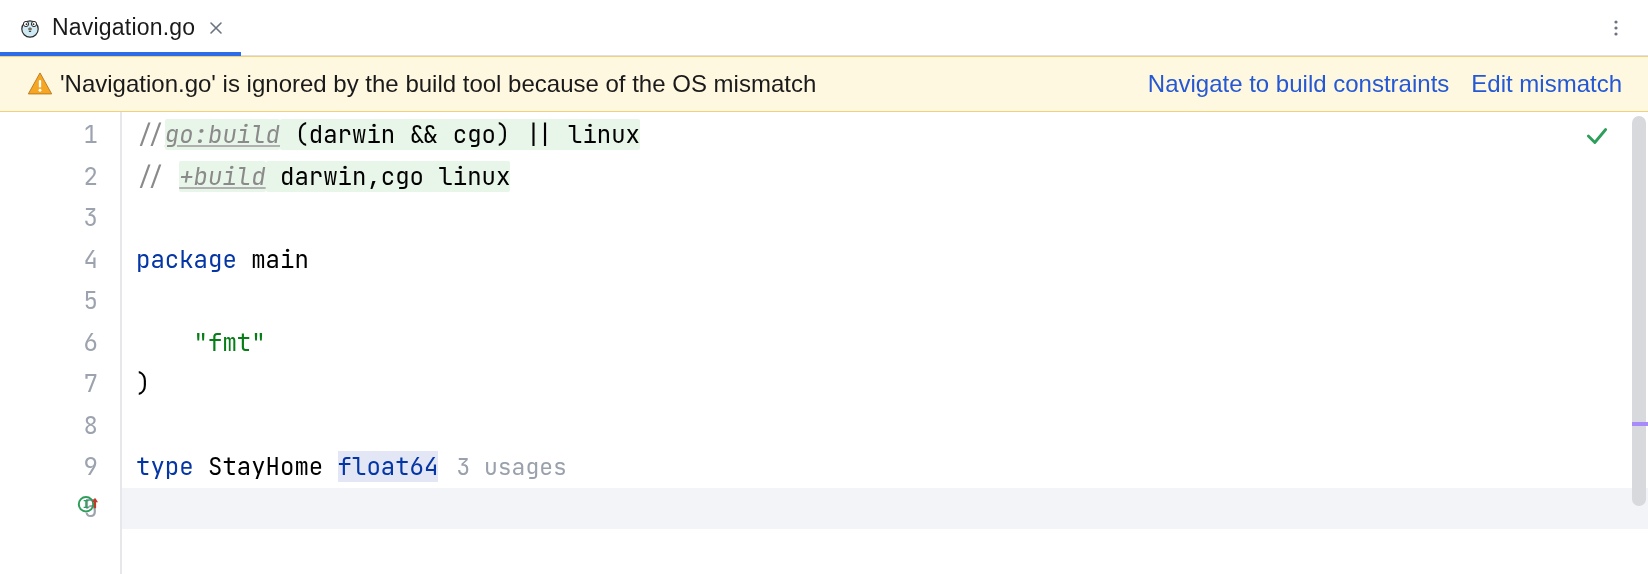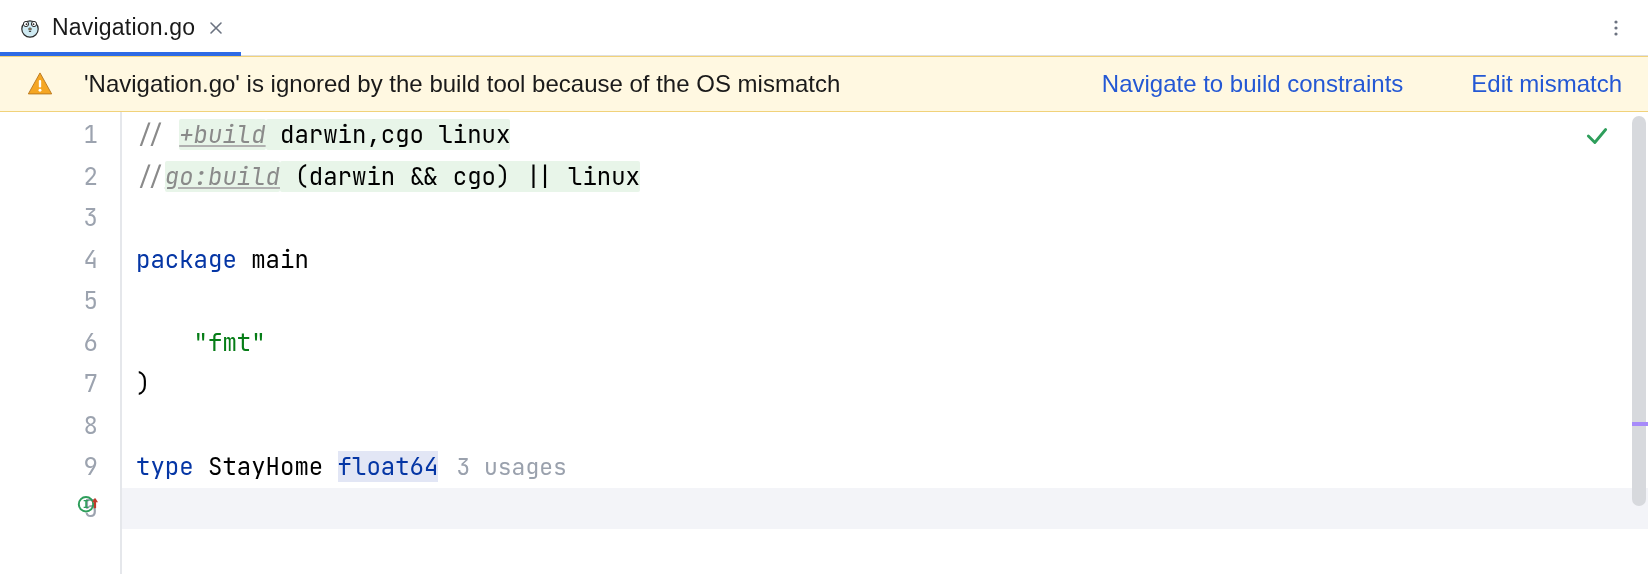--- a/index.html
+++ b/index.html
@@ -7,24 +7,24 @@
   .root { width: 100%; height: 100%; display: flex; flex-direction: column; border-top-right-radius: 12px; }
   .tabbar { height: 56px; display: flex; align-items: center; border-bottom: 1px solid #e0e0e0; position: relative; background: #fff; }
   .tab { display: flex; align-items: center; gap: 10px; padding: 0 16px 0 18px; height: 100%; position: relative; }
   .tab .icon { width: 24px; height: 24px; display: inline-flex; align-items: center; justify-content: center; }
   .tab .label { font-size: 23px; color: #1a1a1a; letter-spacing: 0.2px; }
   .tab .close { width: 18px; height: 18px; display: inline-flex; align-items: center; justify-content: center; color: #6b7280; margin-left: 2px; }
   .tab::after { content: ""; position: absolute; left: 0; right: 0; bottom: -1px; height: 4px; background: #2e6be6; }
   .spacer { flex: 1; }
   .kebab { width: 40px; height: 40px; margin-right: 12px; display: inline-flex; align-items: center; justify-content: center; color: #6b7280; border-radius: 6px; }
 
-  .notif { height: 56px; background: #fff8e1; border-top: 1px solid #f1d27a; border-bottom: 1px solid #f1d27a; display: flex; align-items: center; padding: 0 26px 0 26px; gap: 30px; }
+  .notif { height: 56px; background: #fff8e1; border-top: 1px solid #f1d27a; border-bottom: 1px solid #f1d27a; display: flex; align-items: center; padding: 0 26px 0 26px; gap: 6px; }
   .notif .warn { width: 28px; height: 28px; }
   .notif .msg { font-size: 24px; color: #1a1a1a; flex: 1; }
-  .notif a { font-size: 24px; color: #2458d4; text-decoration: none; margin-left: 38px; }
+  .notif a { font-size: 24px; color: #2458d4; text-decoration: none; margin-left: 16px; }
 
   .editor { flex: 1; display: flex; position: relative; font-family: "JetBrains Mono", "SF Mono", Menlo, Consolas, monospace; font-size: 24px; line-height: 41.5px; }
   .gutter { width: 120px; text-align: right; padding-right: 22px; color: #9ca3af; padding-top: 2px; user-select: none; position: relative; }
   .gutter .ln { height: 41.5px; position: relative; }
   .gutter .ln .iface { position: absolute; right: -2px; top: 50%; transform: translateY(-50%); }
   .divider { width: 2px; background: #e5e7eb; }
   .code { flex: 1; padding-left: 14px; padding-top: 2px; position: relative; }
   .ln-active-bg { position: absolute; left: 0; right: 0; height: 41.5px; background: #f3f4f8; top: calc(2px + 9 * 41.5px); }
   .gutter .ln-active-bg-g { position: absolute; left: 0; right: 0; height: 41.5px; background: #f3f4f8; top: calc(2px + 9 * 41.5px); z-index: -1; }
   .code-line { height: 41.5px; white-space: pre; }
@@ -112,22 +112,22 @@
             <text x="10" y="16" text-anchor="middle" font-size="11" font-family="monospace" fill="#2e9e5b" font-weight="600">I</text>
             <path d="M19 16 L19 7" stroke="#c0392b" stroke-width="2.2"></path>
             <path d="M19 5.5 L16 10 L22 10 Z" fill="#c0392b"></path>
           </svg>
         </span>
       </div>
     </div>
     <div class="divider"></div>
     <div class="code">
       <div class="ln-active-bg"></div>
+      <div class="code-line"><span class="cm">//</span><span class="cm-dir hlg">go:build</span><span class="hlg"> (darwin &amp;&amp; cgo) || linux</span></div>
       <div class="code-line"><span class="cm">// </span><span class="cm-dir hlg">+build</span><span class="hlg"> darwin,cgo linux</span></div>
-      <div class="code-line"><span class="cm">//</span><span class="cm-dir hlg">go:build</span><span class="hlg"> (darwin &amp;&amp; cgo) || linux</span></div>
       <div class="code-line"></div>
       <div class="code-line"><span class="kw">package</span><span class="ident"> main</span></div>
       <div class="code-line"></div>
       <div class="code-line"><span>    </span><span class="str">"fmt"</span></div>
       <div class="code-line"><span>)</span></div>
       <div class="code-line"></div>
       <div class="code-line"><span class="kw">type</span><span> StayHome </span><span class="typ sel-type">float64</span><span class="hint">3 usages</span></div>
 
       <span class="check">
         <svg width="26" height="26" viewBox="0 0 24 24">

